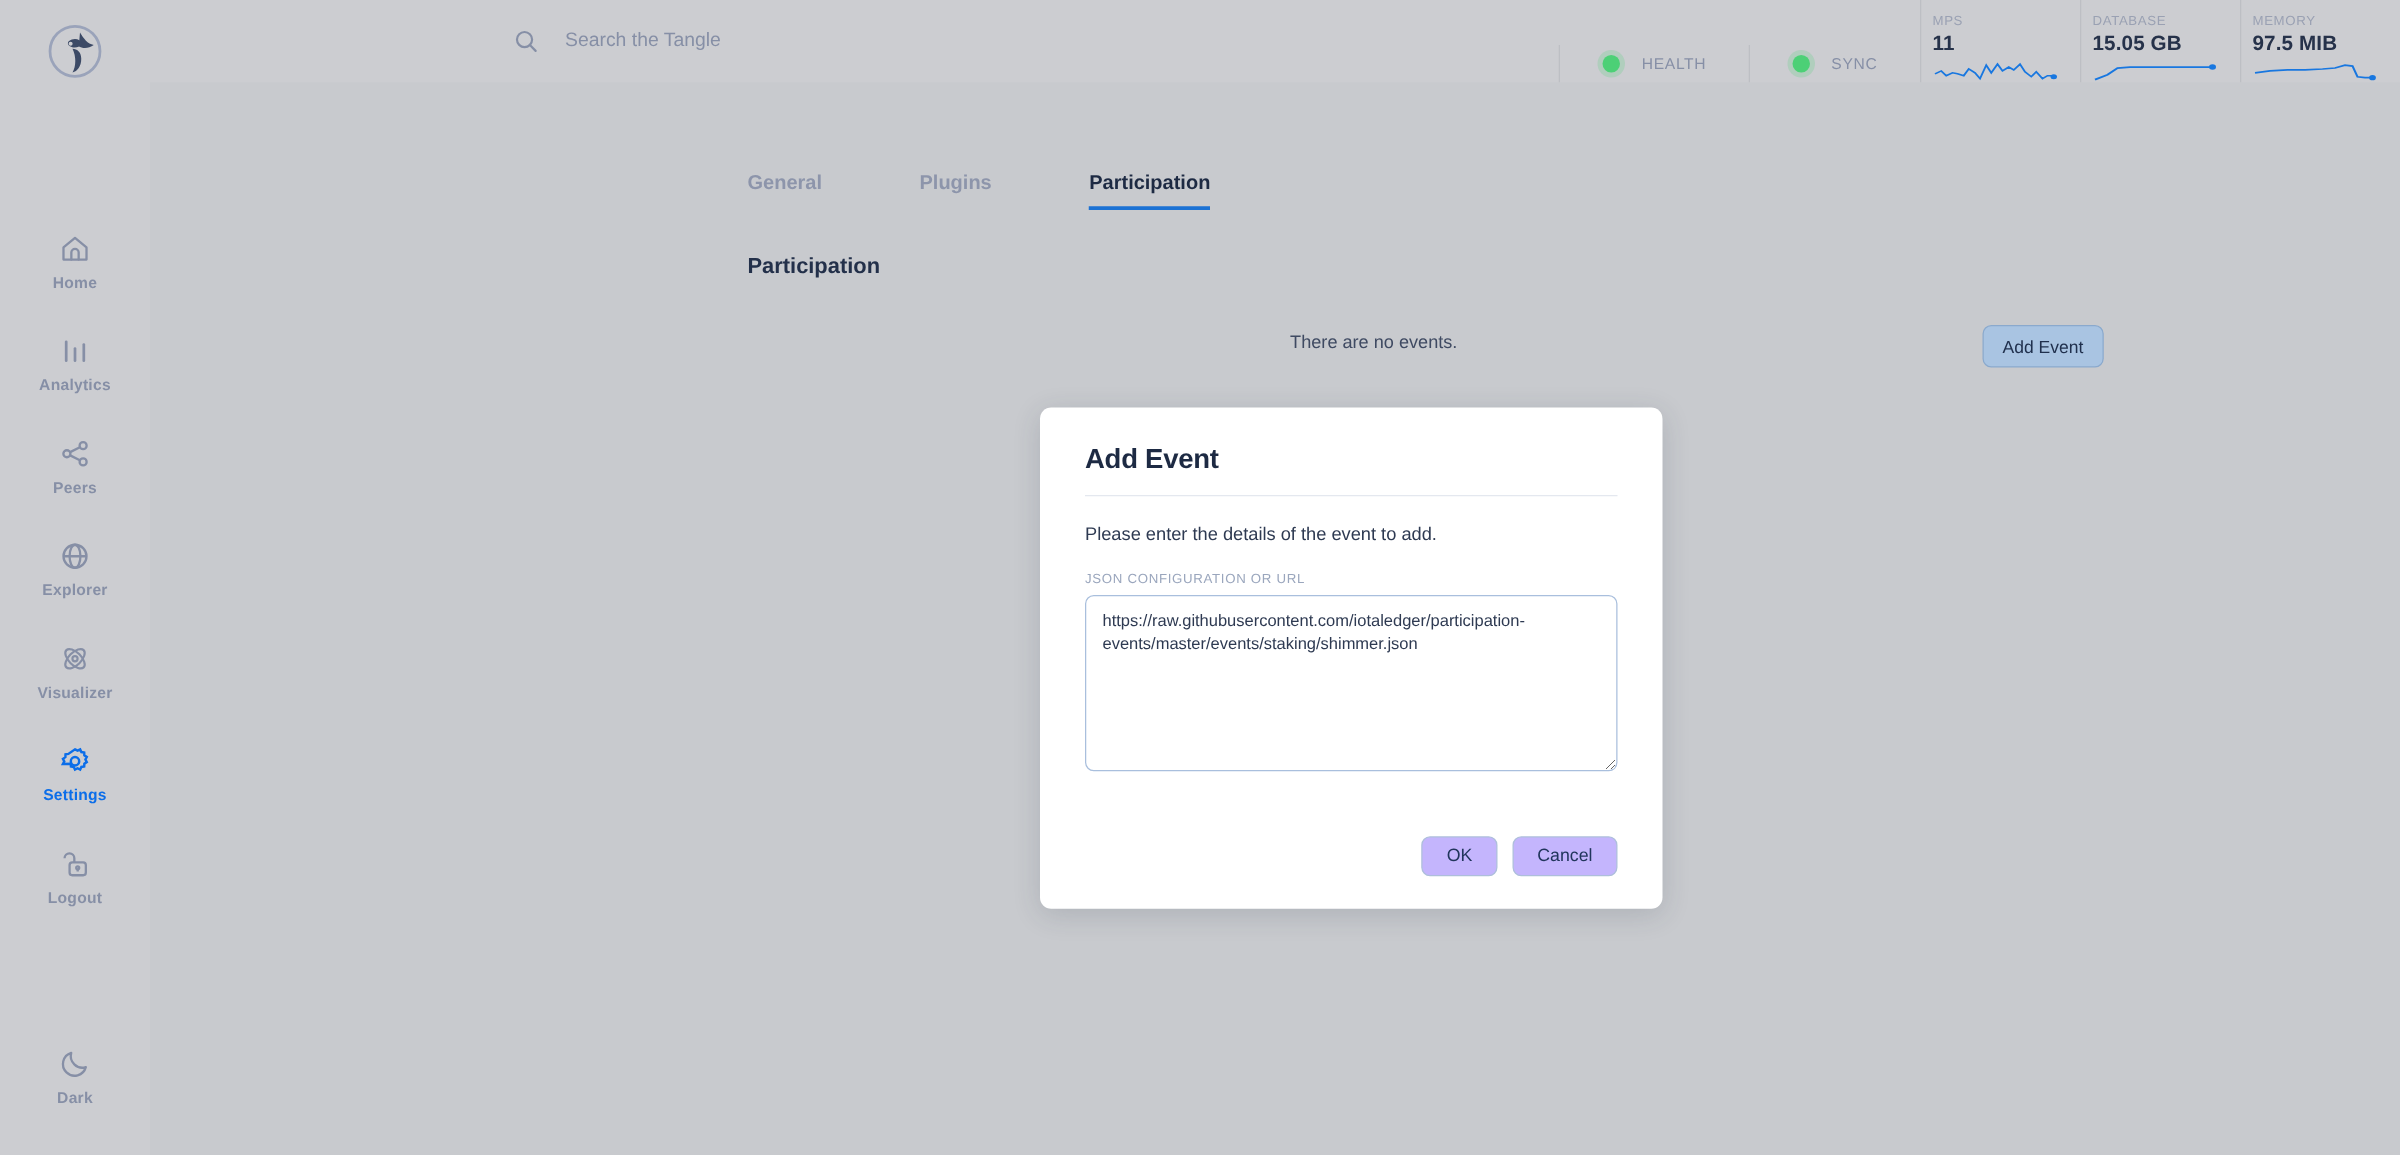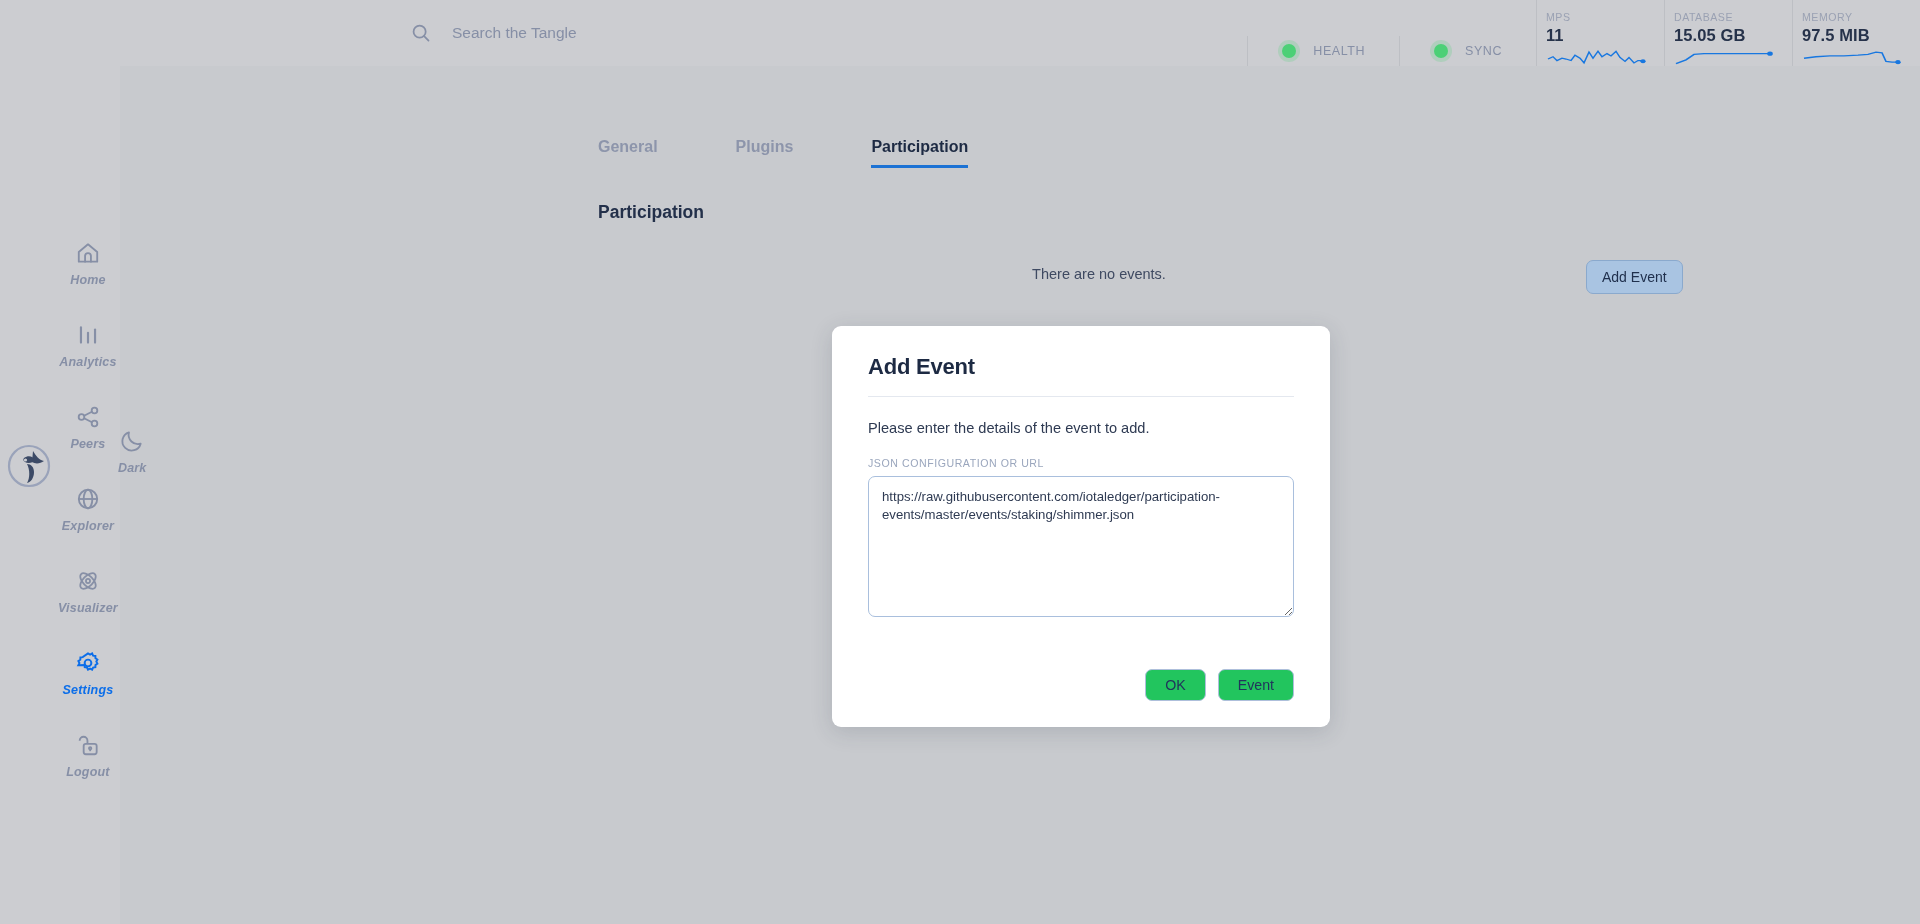--- a/index.html
+++ b/index.html
@@ -9,25 +9,24 @@
     font-family: "Liberation Sans", sans-serif;
     background: #c8cace;
   }
 
   #app { position: relative; width: 1920px; height: 924px; display: flex; }
 
   
   .sidebar {
     width: 120px; height: 924px;
     background: #cccdd1;
-    display: flex; flex-direction: row; align-items: center;
+    display: flex; flex-direction: column; align-items: center;
     flex: 0 0 120px;
     position: relative;
     z-index: 5;
-    font-style: italic;
   }
   .logo-wrap {
     margin-top: 12px; margin-bottom: 4px;
     width: 58px; height: 58px;
     display: flex; align-items: center; justify-content: center;
   }
   .nav-list { margin-top: 94px; width: 100%; display: flex; flex-direction: column; align-items: center; }
   .nav-item {
     width: 100%; height: 82px;
     display: flex; flex-direction: column; align-items: center; justify-content: center;
@@ -157,21 +156,21 @@
     color: #2e3a52;
     outline: none;
     background: #fff;
   }
   .dialog-actions {
     margin-top: auto;
     display: flex; justify-content: flex-end; gap: 12px;
     padding-bottom: 26px;
   }
   .dlg-btn {
-    background: #22c55e;
+    background: #c4b5fd;
     border: 1px solid #aebfdb;
     border-radius: 7px;
     color: #21355c;
     font-family: "Liberation Sans", sans-serif;
     font-size: 14.2px;
     padding: 7px 19px;
     cursor: pointer;
     min-width: 56px;
   }
 </style>
@@ -337,19 +336,19 @@
 
       <button class="add-event-btn">Add Event</button>
 
       <div class="dialog">
         <div class="dialog-title">Add Event</div>
         <div class="dialog-desc">Please enter the details of the event to add.</div>
         <div class="field-label">JSON CONFIGURATION OR URL</div>
         <textarea class="json-textarea" placeholder="" style="">https://raw.githubusercontent.com/iotaledger/participation-events/master/events/staking/shimmer.json</textarea>
         <div class="dialog-actions">
           <button class="dlg-btn">OK</button>
-          <button class="dlg-btn">Event</button>
+          <button class="dlg-btn">Cancel</button>
         </div>
       </div>
 
     </main>
   </div>
 </div>
 
 </body></html>

